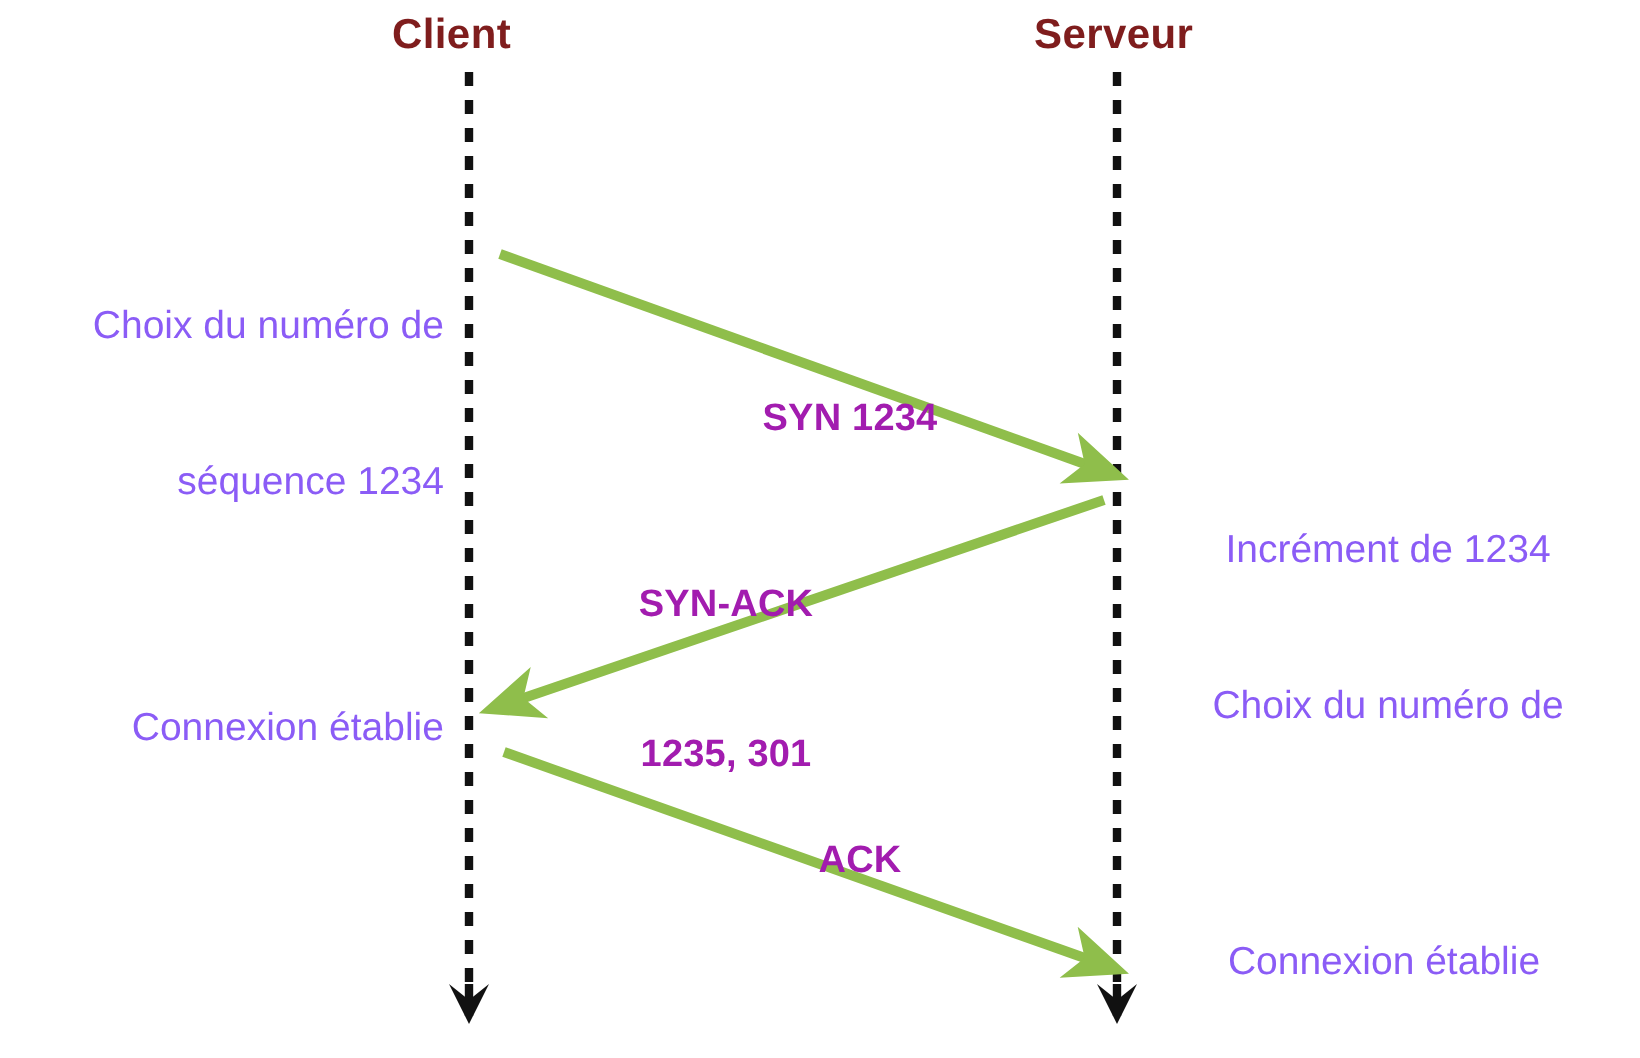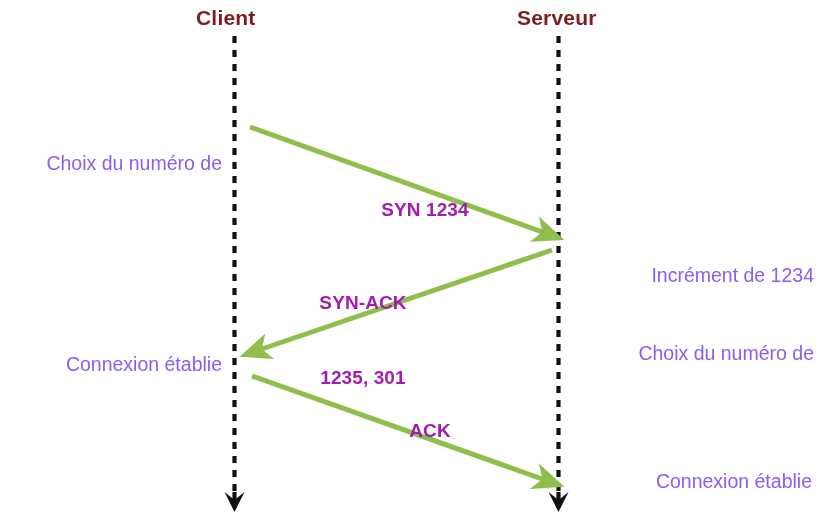--- a/index.html
+++ b/index.html
@@ -38,21 +38,21 @@
   }
   .note {
     font-size: 19.5px;
     color: #8b5cf6;
     font-weight: normal;
   }
   .note.right-align {
     text-align: right;
   }
   .note.left-align {
-    text-align: right;
+    text-align: center;
   }
   .msg {
     font-size: 19px;
     font-weight: bold;
     color: #a21caf;
     text-align: center;
     letter-spacing: 0.1px;
   }
   .msg .msg-line { display: block; }
 </style>
@@ -87,20 +87,21 @@
 
     <line x1="252" y1="376" x2="548" y2="481" stroke="#8FBE4B" stroke-width="5" stroke-linecap="butt" marker-end="url(#greenhead)"></line>
   </svg>
 
   <div class="lbl actor-title" style="left:196px; top:4px;">Client</div>
 
   <div class="lbl actor-title" style="left:517px; top:4px;">Serveur</div>
 
   <div class="lbl note right-align" style="left:0px; top:99px; width:222px;">
     <div>Choix du numéro de</div>
+    <div>séquence 1234</div>
   </div>
 
   <div class="lbl note left-align" style="left:574px; top:211px; width:240px;">
     <div>Incrément de 1234</div>
     <div>Choix du numéro de</div>
   </div>
 
   <div class="lbl note right-align" style="left:0px; top:352px; width:222px;">Connexion établie</div>
 
   <div class="lbl note left-align" style="left:572px; top:469px; width:240px;">Connexion établie</div>

